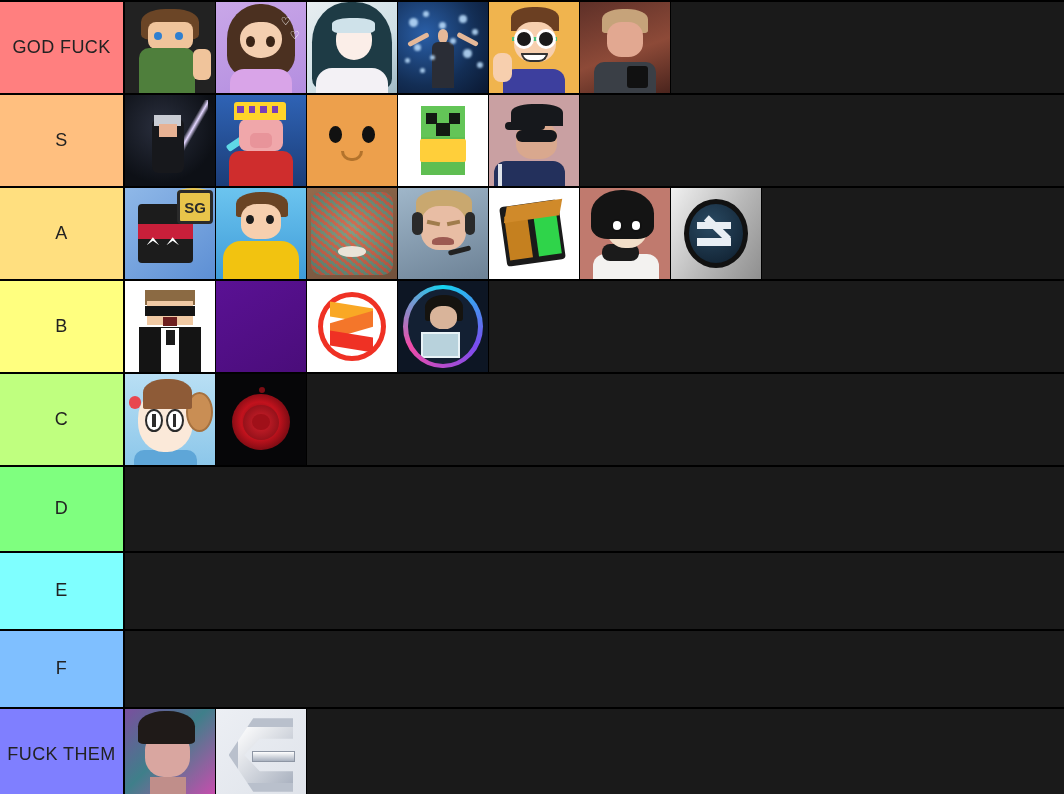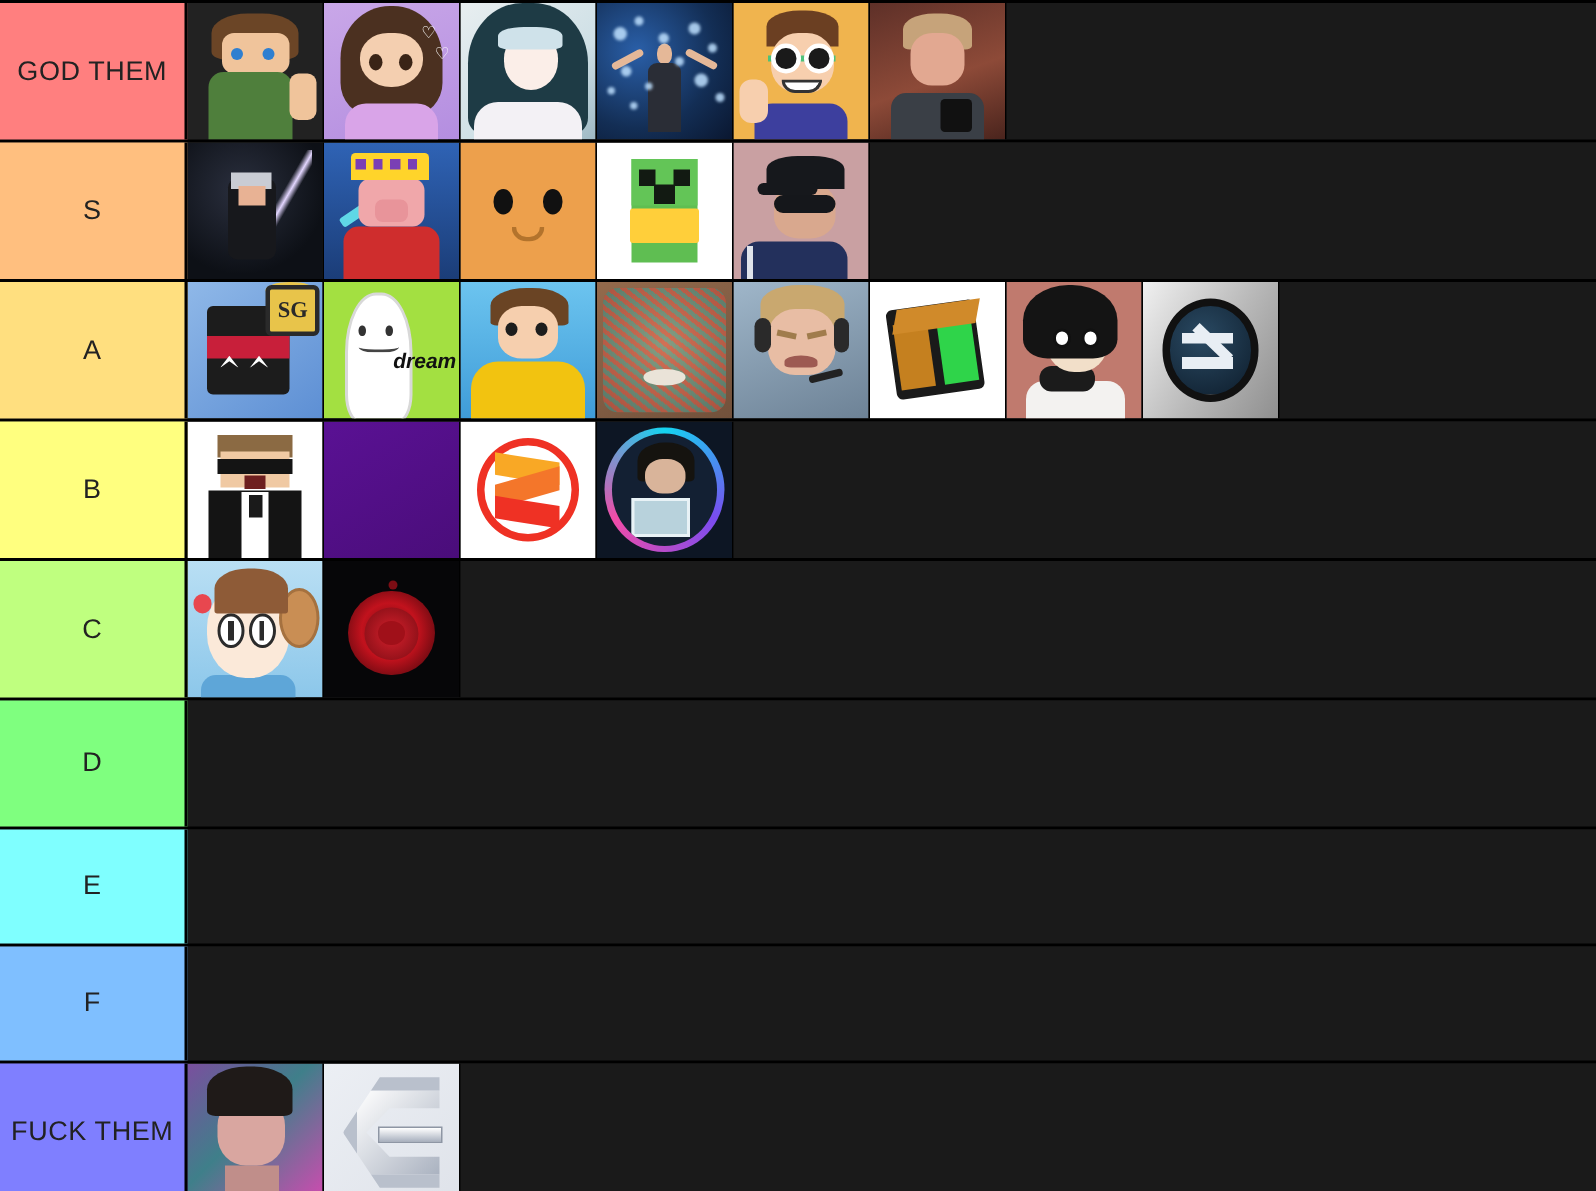--- a/index.html
+++ b/index.html
@@ -164,21 +164,21 @@
   
   .a-cap { background:#c9a0a2; }
   .a-cap .capv { position:absolute; left:24%; top:10%; width:58%; height:24%; background:#16181c; border-radius:40% 40% 0 0; }
   .a-cap .brim { position:absolute; left:18%; top:30%; width:44%; height:8%; background:#16181c; border-radius:6px; }
   .a-cap .face { position:absolute; left:30%; top:30%; width:46%; height:40%; background:#d9a88e; border-radius:40%; }
   .a-cap .glass { position:absolute; left:30%; top:38%; width:46%; height:14%; background:#15171b; border-radius:8px; }
   .a-cap .shirt { position:absolute; left:6%; top:72%; width:78%; height:32%; background:#23305c; border-radius:12px 12px 0 0; }
   .a-cap .stripe { position:absolute; left:10%; top:76%; width:4%; height:26%; background:#dfe3ea; }
 
   
-  .a-cube { background: linear-gradient(140deg,#8fb8e8,#5d8fd4); font-family: Liberation Serif, serif; }
+  .a-cube { background: linear-gradient(140deg,#8fb8e8,#5d8fd4); }
   .a-cube .cube { position:absolute; left:14%; top:18%; width:62%; height:64%; background:#1c1c1c; border-radius:4px; }
   .a-cube .red { position:absolute; left:14%; top:40%; width:62%; height:16%; background:#c81f3a; }
   .a-cube .brow { position:absolute; top:54%; width:14%; height:9%; background:#fff; transform: rotate(0deg);
       clip-path: polygon(0 100%, 50% 0, 100% 100%, 50% 45%); }
   .a-cube .brow.l{left:24%;} .a-cube .brow.r{left:46%;}
   .a-cube .badge { position:absolute; right:2%; top:2%; width:40%; height:38%; background:#e8c44a; border:3px solid #2a2a2a; border-radius:4px; color:#2a2a2a; font-weight:bold; font-size:15px; display:flex; align-items:center; justify-content:center; }
   .a-cube .halo { position:absolute; right:6%; top:0%; width:36%; height:12%; border:3px solid #e8c44a; border-radius:50%; }
 
   
   .a-dream { background:#a3e041; }
@@ -300,21 +300,21 @@
       clip-path: polygon(100% 0, 38% 0, 0 50%, 38% 100%, 100% 100%, 100% 72%, 48% 72%, 24% 50%, 48% 28%, 100% 28%);
       background: linear-gradient(135deg,#ffffff,#aab2c0); }
   .a-glogo .bar { position:absolute; left:40%; top:46%; width:48%; height:12%; background: linear-gradient(#fff,#a9b1bf); border:1px solid #8e96a4; }
 </style>
 </head>
 <body>
 
 <div class="tierlist">
   <div id="rows">
       <div class="tier-row" style="height: 93px;">
-        <div class="tier-label" style="background: rgb(255, 127, 127); color: rgb(34, 34, 34);">GOD THEM</div>
+        <div class="tier-label" style="background: rgb(255, 127, 127); color: rgb(34, 34, 34);">GOD FUCK</div>
         <div class="tier-items">
           <div class="tile">
             <div class="art a-mcboy">
               <div class="hair"></div>
               <div class="face"></div>
               <div class="eye l"></div>
               <div class="eye r"></div>
               <div class="body"></div>
               <div class="arm"></div>
             </div>
@@ -441,29 +441,20 @@
             <div class="art a-cube">
               <div class="cube"></div>
               <div class="red"></div>
               <div class="brow l"></div>
               <div class="brow r"></div>
               <div class="halo"></div>
               <div class="badge">SG</div>
             </div>
           </div>
           <div class="tile">
-            <div class="art a-dream">
-              <div class="blob"></div>
-              <div class="eye l"></div>
-              <div class="eye r"></div>
-              <div class="smile"></div>
-              <div class="tag">dream</div>
-            </div>
-          </div>
-          <div class="tile">
             <div class="art a-hoodie">
               <div class="hood"></div>
               <div class="hair"></div>
               <div class="face"></div>
               <div class="eye l"></div>
               <div class="eye r"></div>
             </div>
           </div>
           <div class="tile">
             <div class="art a-glitch">

